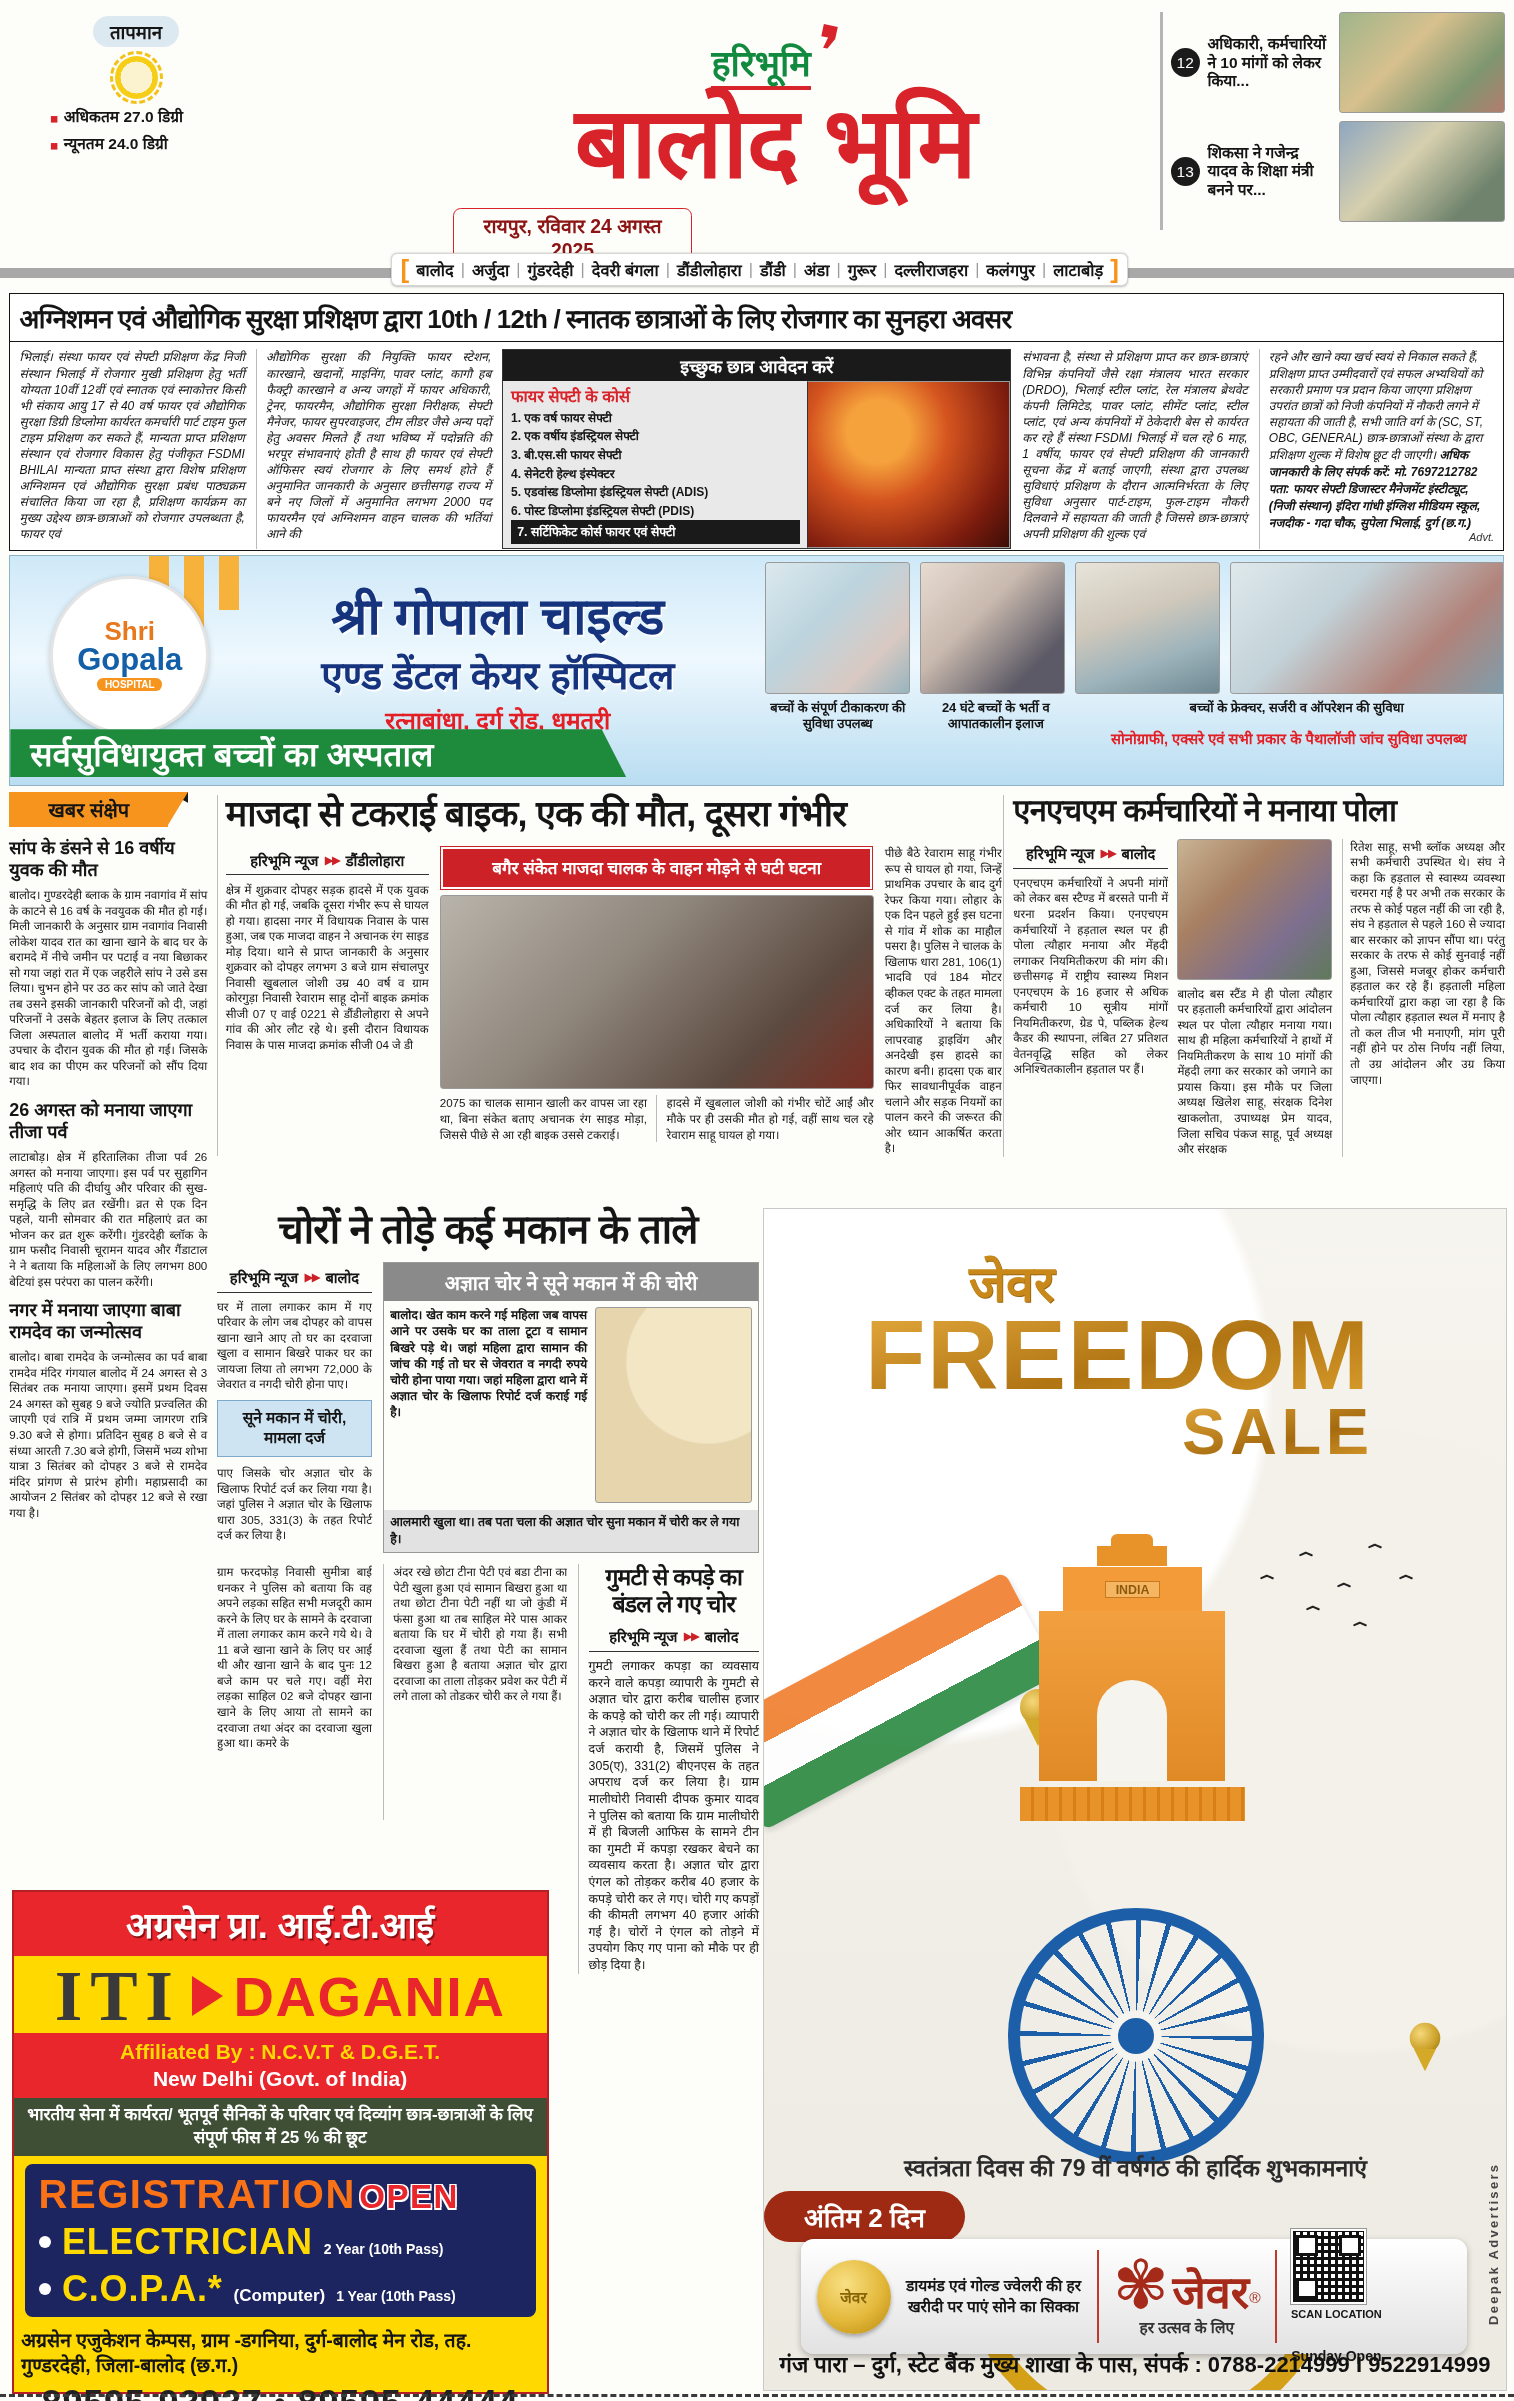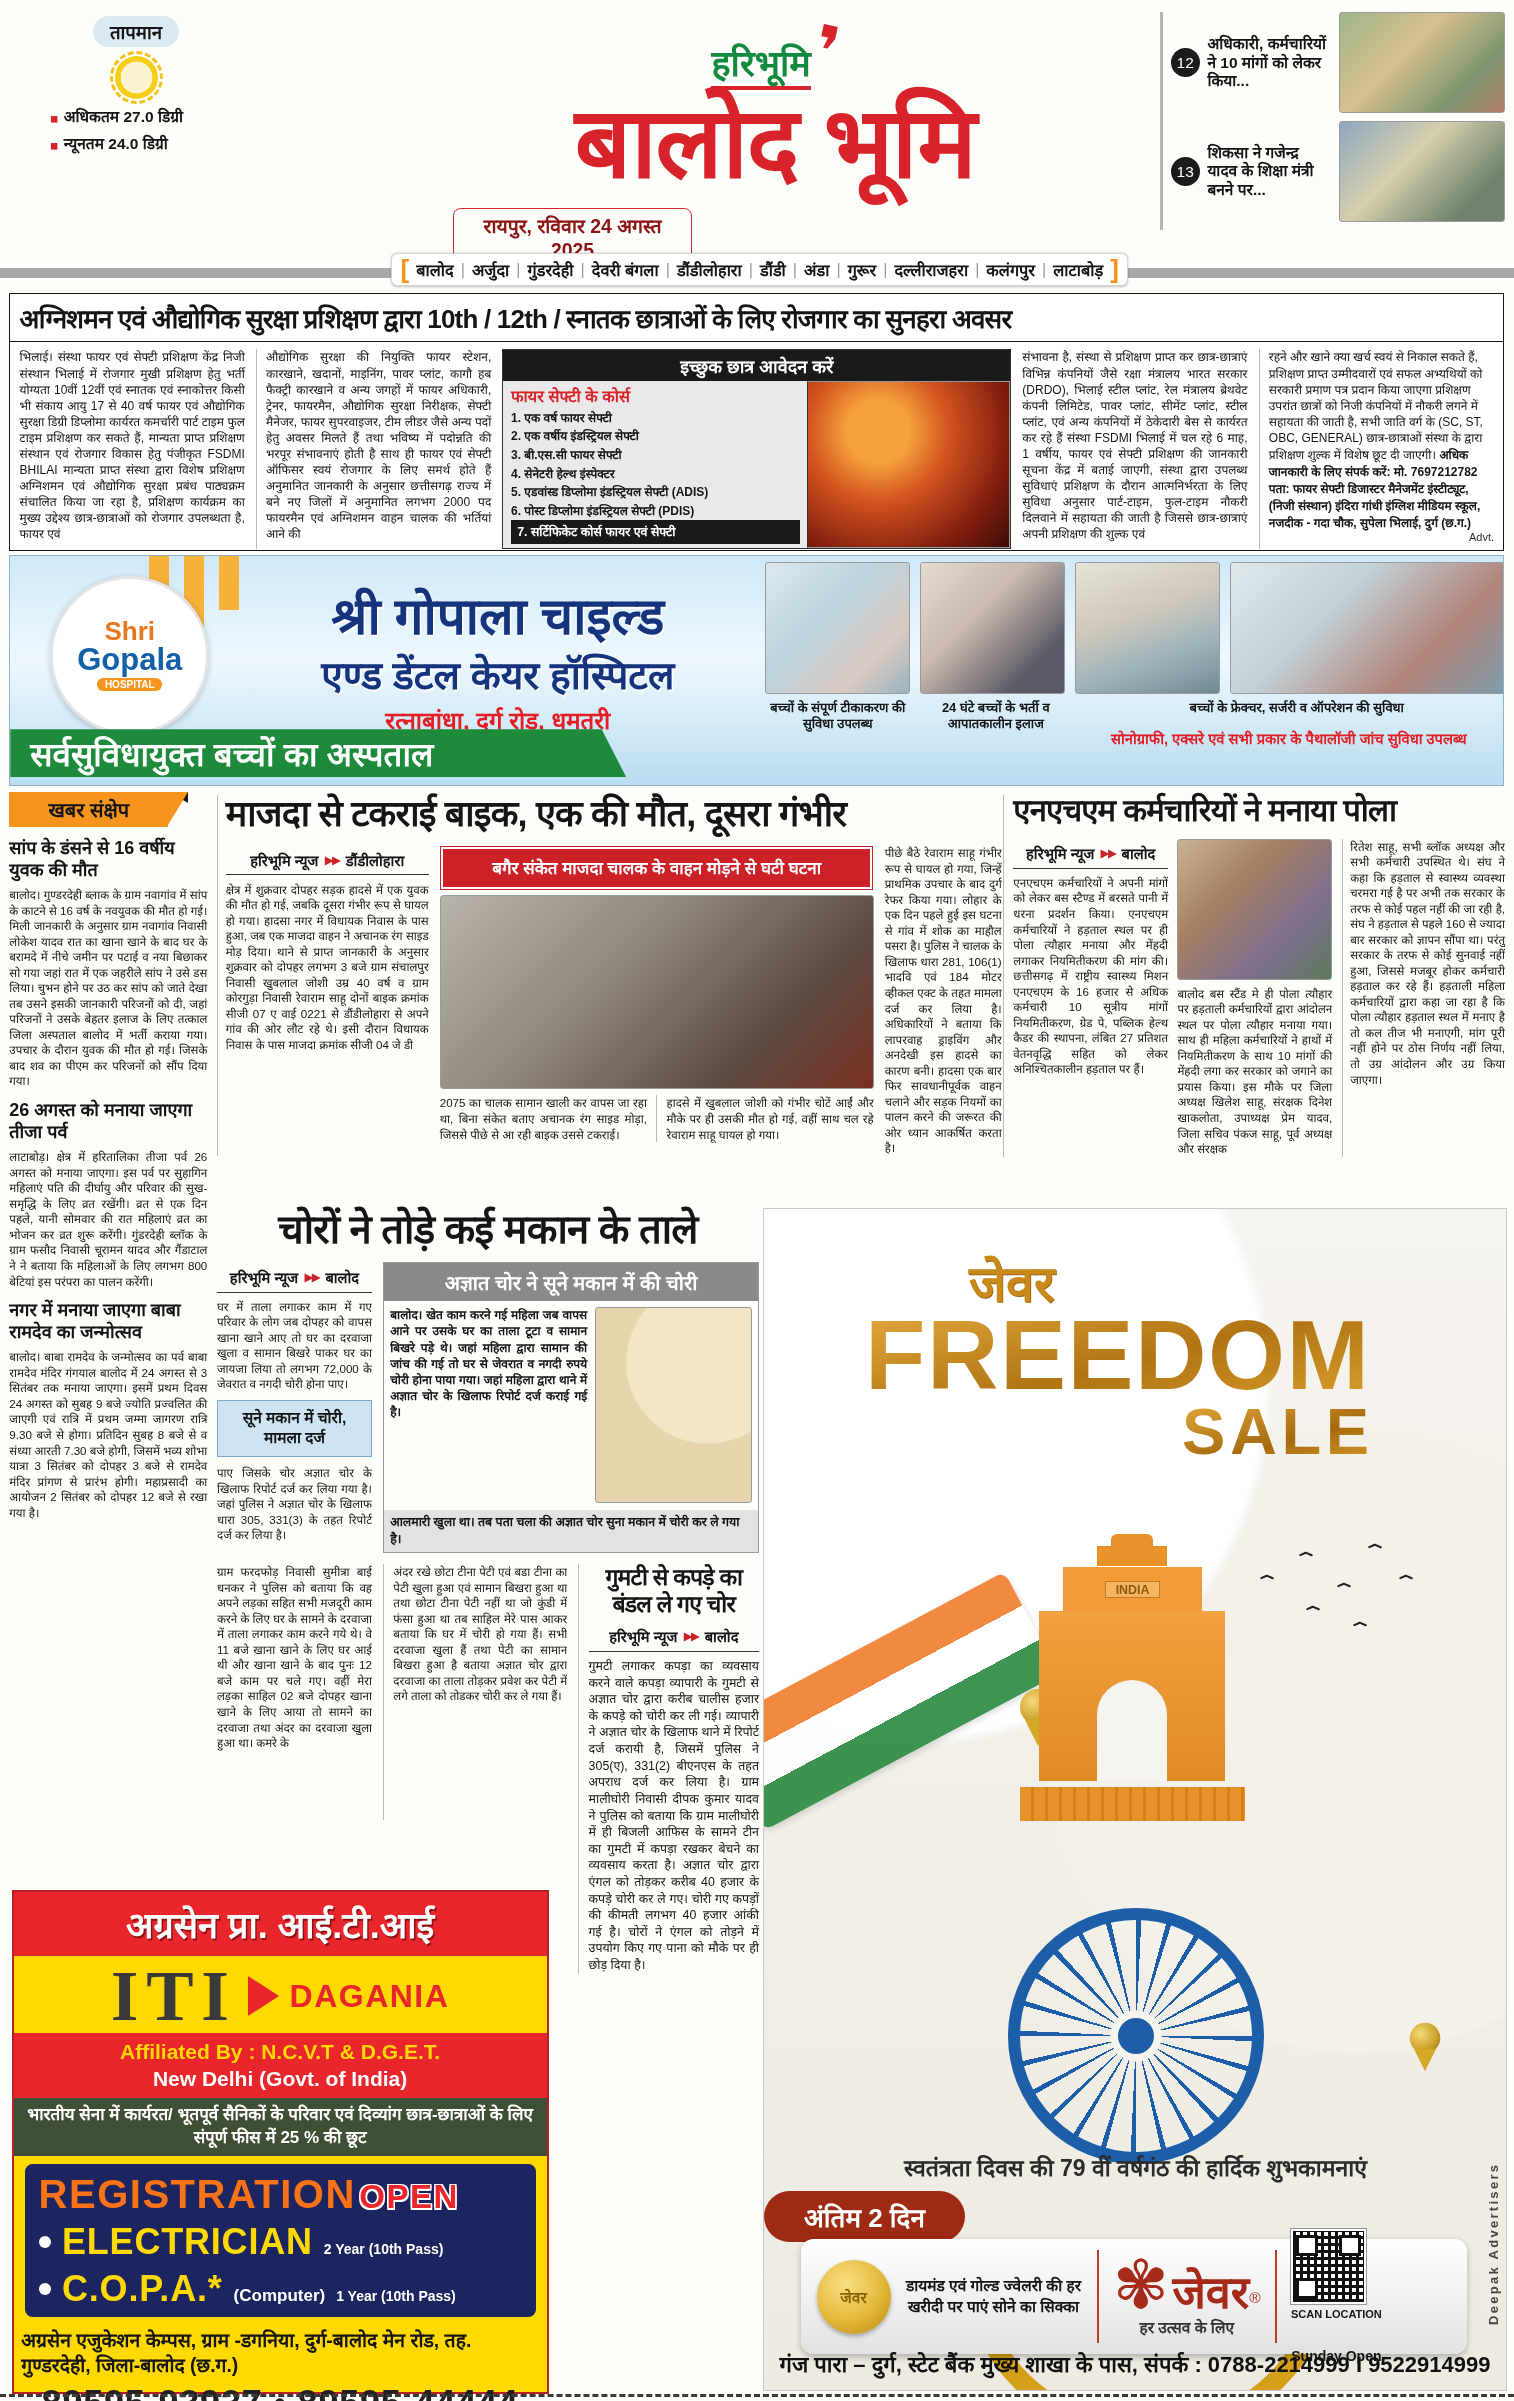--- a/index.html
+++ b/index.html
@@ -36,21 +36,21 @@
   .t-ph{width:164px;height:99px;flex:0 0 164px;}
   .nav-band{background:#a8a8a8;height:10px;}
   .nav-pill{background:#fff;border:0.8px solid #d5d5d5;border-radius:6.2px;display:flex;align-items:center;justify-content:center;
             gap:7px;font-weight:bold;font-size:16.3px;padding:4.6px 7.7px;box-shadow:0 0.8px 2.3px rgba(0,0,0,.25);}
   .nav-pill .sep{color:#9a9a9a;font-weight:normal;}
   .bracket{color:#f7941d;font-size:26px;font-weight:bold;line-height:.8;}
   
   .job{border:1.5px solid #151515;background:#fff;}
   .job-head{font-size:26px;font-weight:bold;padding:6.2px 9.3px 4.6px;border-bottom:1.5px solid #151515;white-space:nowrap;letter-spacing:-0.8px;}
   .job-body{display:flex;gap:11px;padding:7.7px 9.3px;}
-  .job-col{flex:1;font-size:12px;}
+  .job-col{flex:1;font-size:12px;font-style:italic;}
   .course-box{width:507px;flex:0 0 507px;border:1.5px solid #333;display:flex;flex-direction:column;}
   .cb-head{background:#1a1a1a;color:#fff;font-weight:bold;font-size:18px;text-align:center;padding:3.1px;}
   .cb-body{display:flex;flex:1;background:#e9e9e9;}
   .cb-list{flex:1;padding:4.6px 7.7px;display:flex;flex-direction:column;}
   .cb-sub{color:#d8232a;font-weight:bold;font-size:16.3px;margin-bottom:1.5px;}
   .cb-item{font-weight:bold;font-size:12px;line-height:1.55;}
   .cb-item7{background:#1a1a1a;color:#fff;font-weight:bold;font-size:12.4px;padding:3.1px 6.2px;margin-top:auto;}
   .cb-img{width:201px;flex:0 0 201px;border-left:1.5px solid #333;border-radius:0;}
   .advt{font-size:11px;color:#333;text-align:right;}
   
@@ -121,21 +121,21 @@
       repeating-linear-gradient(90deg,#111 0 3.1px,#fff 3.1px 7px);border:2.3px solid #fff;outline:0.8px solid #999;position:relative;}
   .qr i{position:absolute;width:15.5px;height:15.5px;background:#fff;border:3.9px solid #111;}
   .j-addr{font-weight:bold;font-size:22px;text-align:center;color:#111;}
   .vert-credit{writing-mode:vertical-rl;transform:rotate(180deg);font-size:13px;letter-spacing:2.3px;color:#444;font-weight:bold;}
   
   .iti{border:2.3px solid #b52025;background:#ffd900;display:flex;flex-direction:column;}
   .iti-band1{background:#e8262c;color:#fff;font-weight:bold;font-size:36px;text-align:center;padding:7.7px 0;text-shadow:1.5px 1.5px 0 #8c1114;}
   .iti-band2{display:flex;align-items:center;justify-content:center;gap:11px;padding:6.2px 0 3.1px;}
   .iti-iti{color:#3a3a3a;font-weight:bold;font-size:71px;letter-spacing:7.7px;line-height:.95;font-family:"Liberation Serif","DejaVu Serif",serif;}
   .iti-tri{width:0;height:0;border-top:20px solid transparent;border-bottom:20px solid transparent;border-left:31px solid #e8262c;}
-  .iti-dag{color:#e8262c;font-weight:bold;font-size:32px;letter-spacing:1.5px;}
+  .iti-dag{color:#e8262c;font-weight:bold;font-size:56px;letter-spacing:1.5px;}
   .iti-band3{background:#e8262c;text-align:center;padding:6.2px 3.1px;line-height:1.25;}
   .iti-af1{color:#ffd900;font-weight:bold;font-size:21px;}
   .iti-af2{color:#fff;font-weight:bold;font-size:21px;}
   .iti-band4{background:#3f4f35;color:#fff;font-weight:bold;font-size:17px;text-align:center;padding:6.2px 9.3px;line-height:1.35;}
   .iti-navy{background:#1c2560;border-radius:7.7px;margin:7.7px 11px;padding:7.7px 14px;}
   .iti-reg{color:#f97316;font-weight:bold;font-size:40px;letter-spacing:1.5px;}
   .iti-open{color:#e8262c;font-weight:bold;font-size:33px;letter-spacing:1.5px;text-shadow:-1.5px -1.5px 0 #fff,1.5px -1.5px 0 #fff,-1.5px 1.5px 0 #fff,1.5px 1.5px 0 #fff;}
   .iti-course{display:flex;align-items:baseline;gap:11px;margin-top:4.6px;}
   .iti-dot{width:12.4px;height:12.4px;border-radius:50%;background:#fff;align-self:center;flex:0 0 12.4px;}
   .iti-cname{color:#ffd900;font-weight:bold;font-size:36px;letter-spacing:0.8px;}

